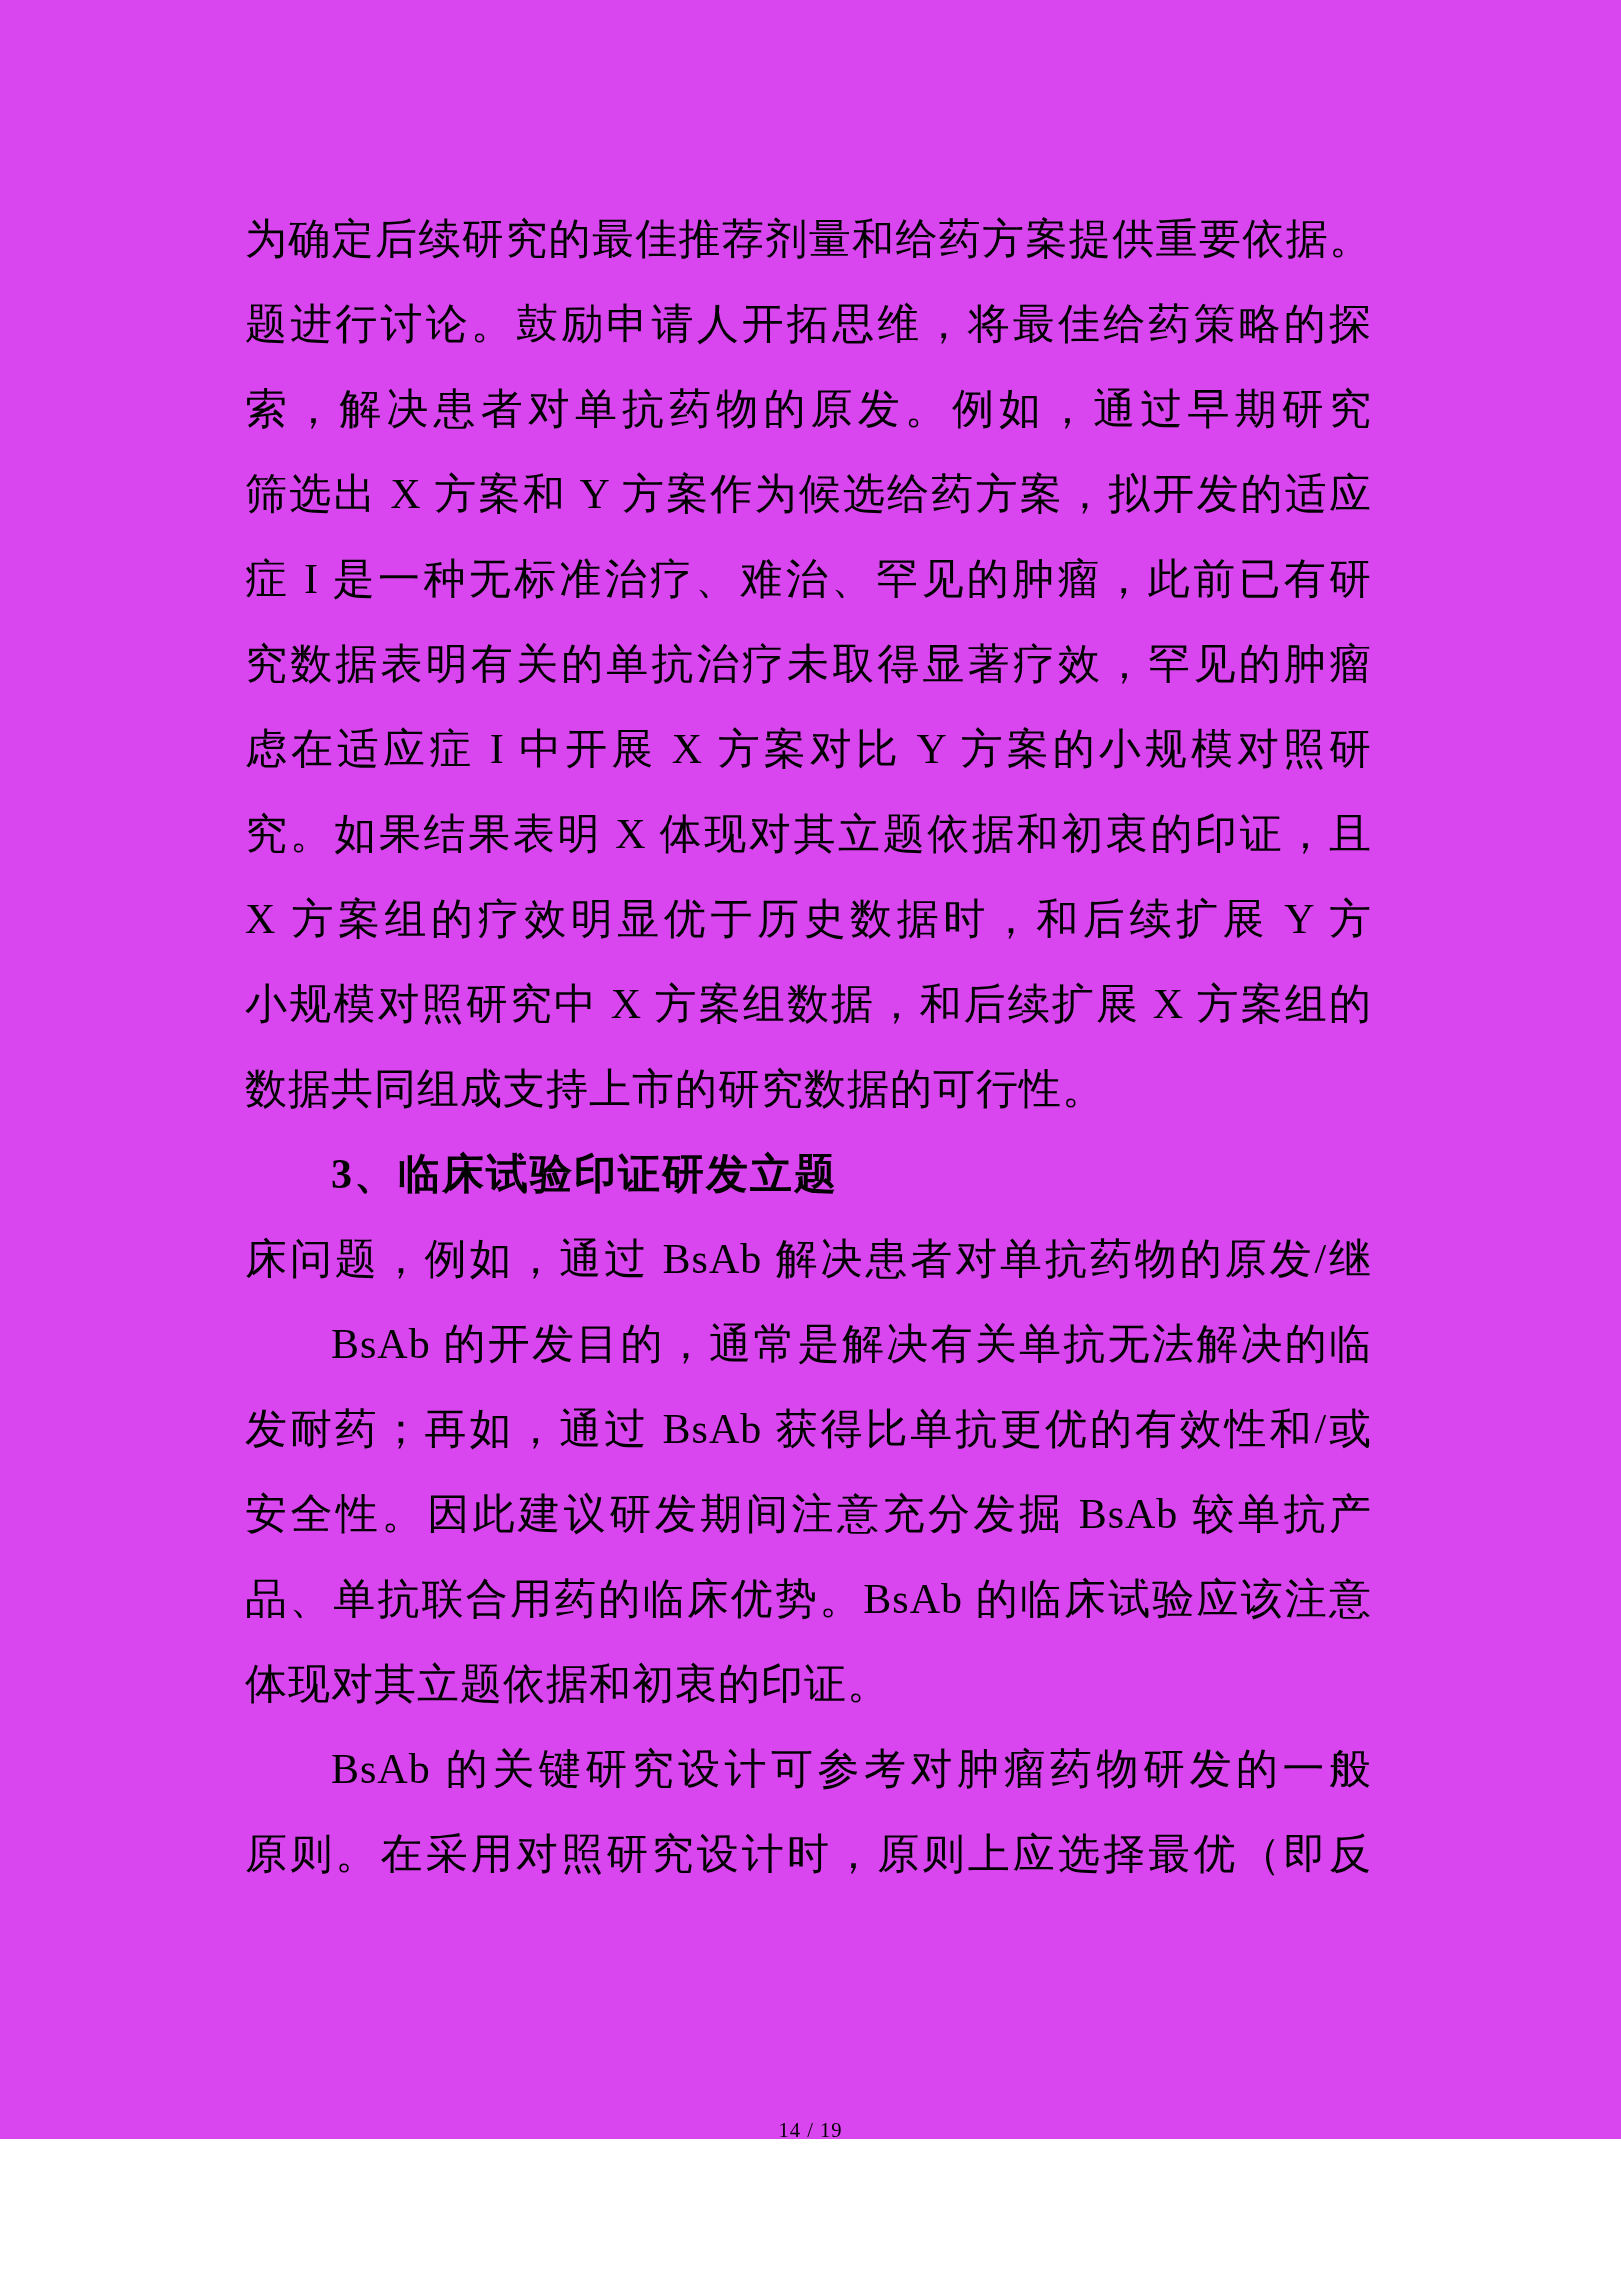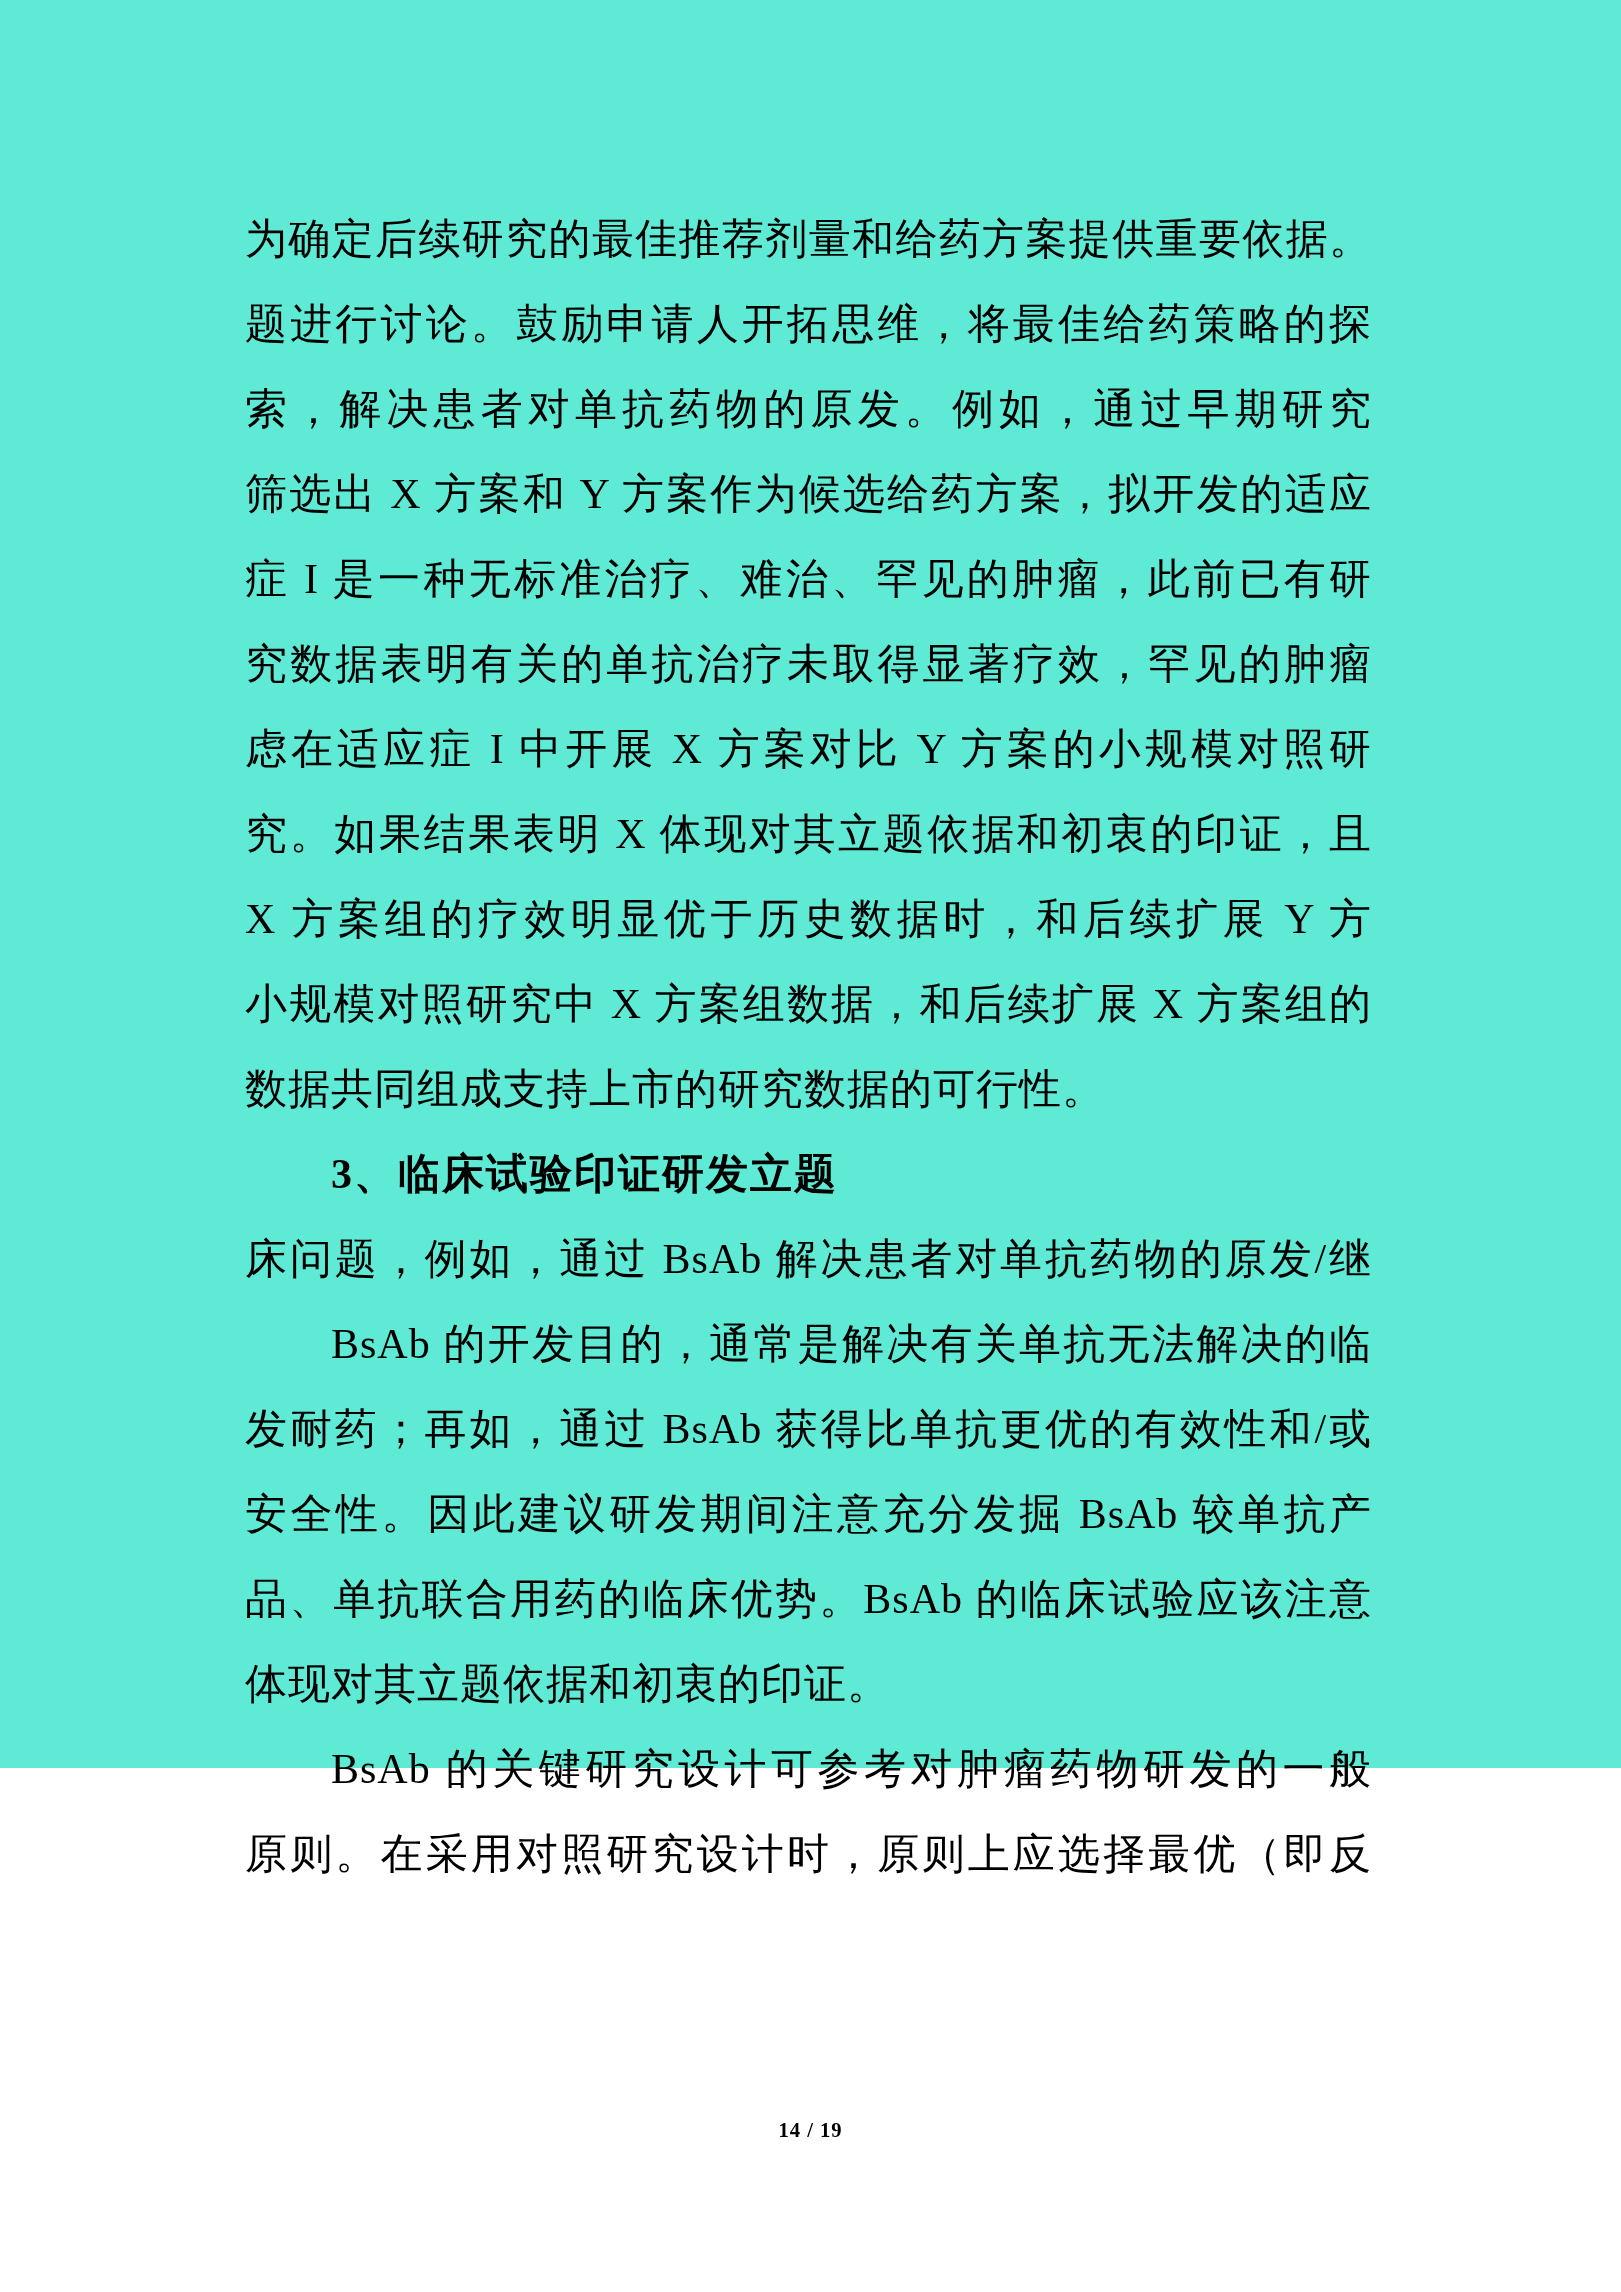--- a/index.html
+++ b/index.html
@@ -8,22 +8,22 @@
     width: 1621px;
     height: 2293px;
     background: #ffffff;
     font-family: "Liberation Serif", "DejaVu Serif", serif;
     color: #000000;
     overflow: hidden;
   }
   .page {
     position: relative;
     width: 1621px;
-    height: 1768px;
-    background: #5eead4;
+    height: 2139px;
+    background: #d946ef;
   }
   .doc {
     position: absolute;
     left: 245px;
     top: 197px;
     width: 1127px;
   }
   .line {
     height: 85px;
     line-height: 85px;
@@ -51,21 +51,21 @@
     text-align-last: left;
     letter-spacing: 2px;
   }
   .footer {
     position: absolute;
     top: 2119px;
     left: 0;
     width: 100%;
     text-align: center;
     font-size: 20.6px;
-    font-weight: 700;
+    font-weight: 400;
     letter-spacing: 1px;
   }
 </style>
 </head>
 <body>
 
 <div class="page">
   <main class="doc">
     <div class="line fill">为确定后续研究的最佳推荐剂量和给药方案提供重要依据。</div>
     <div class="line fill">题进行讨论。鼓励申请人开拓思维，将最佳给药策略的探</div>

